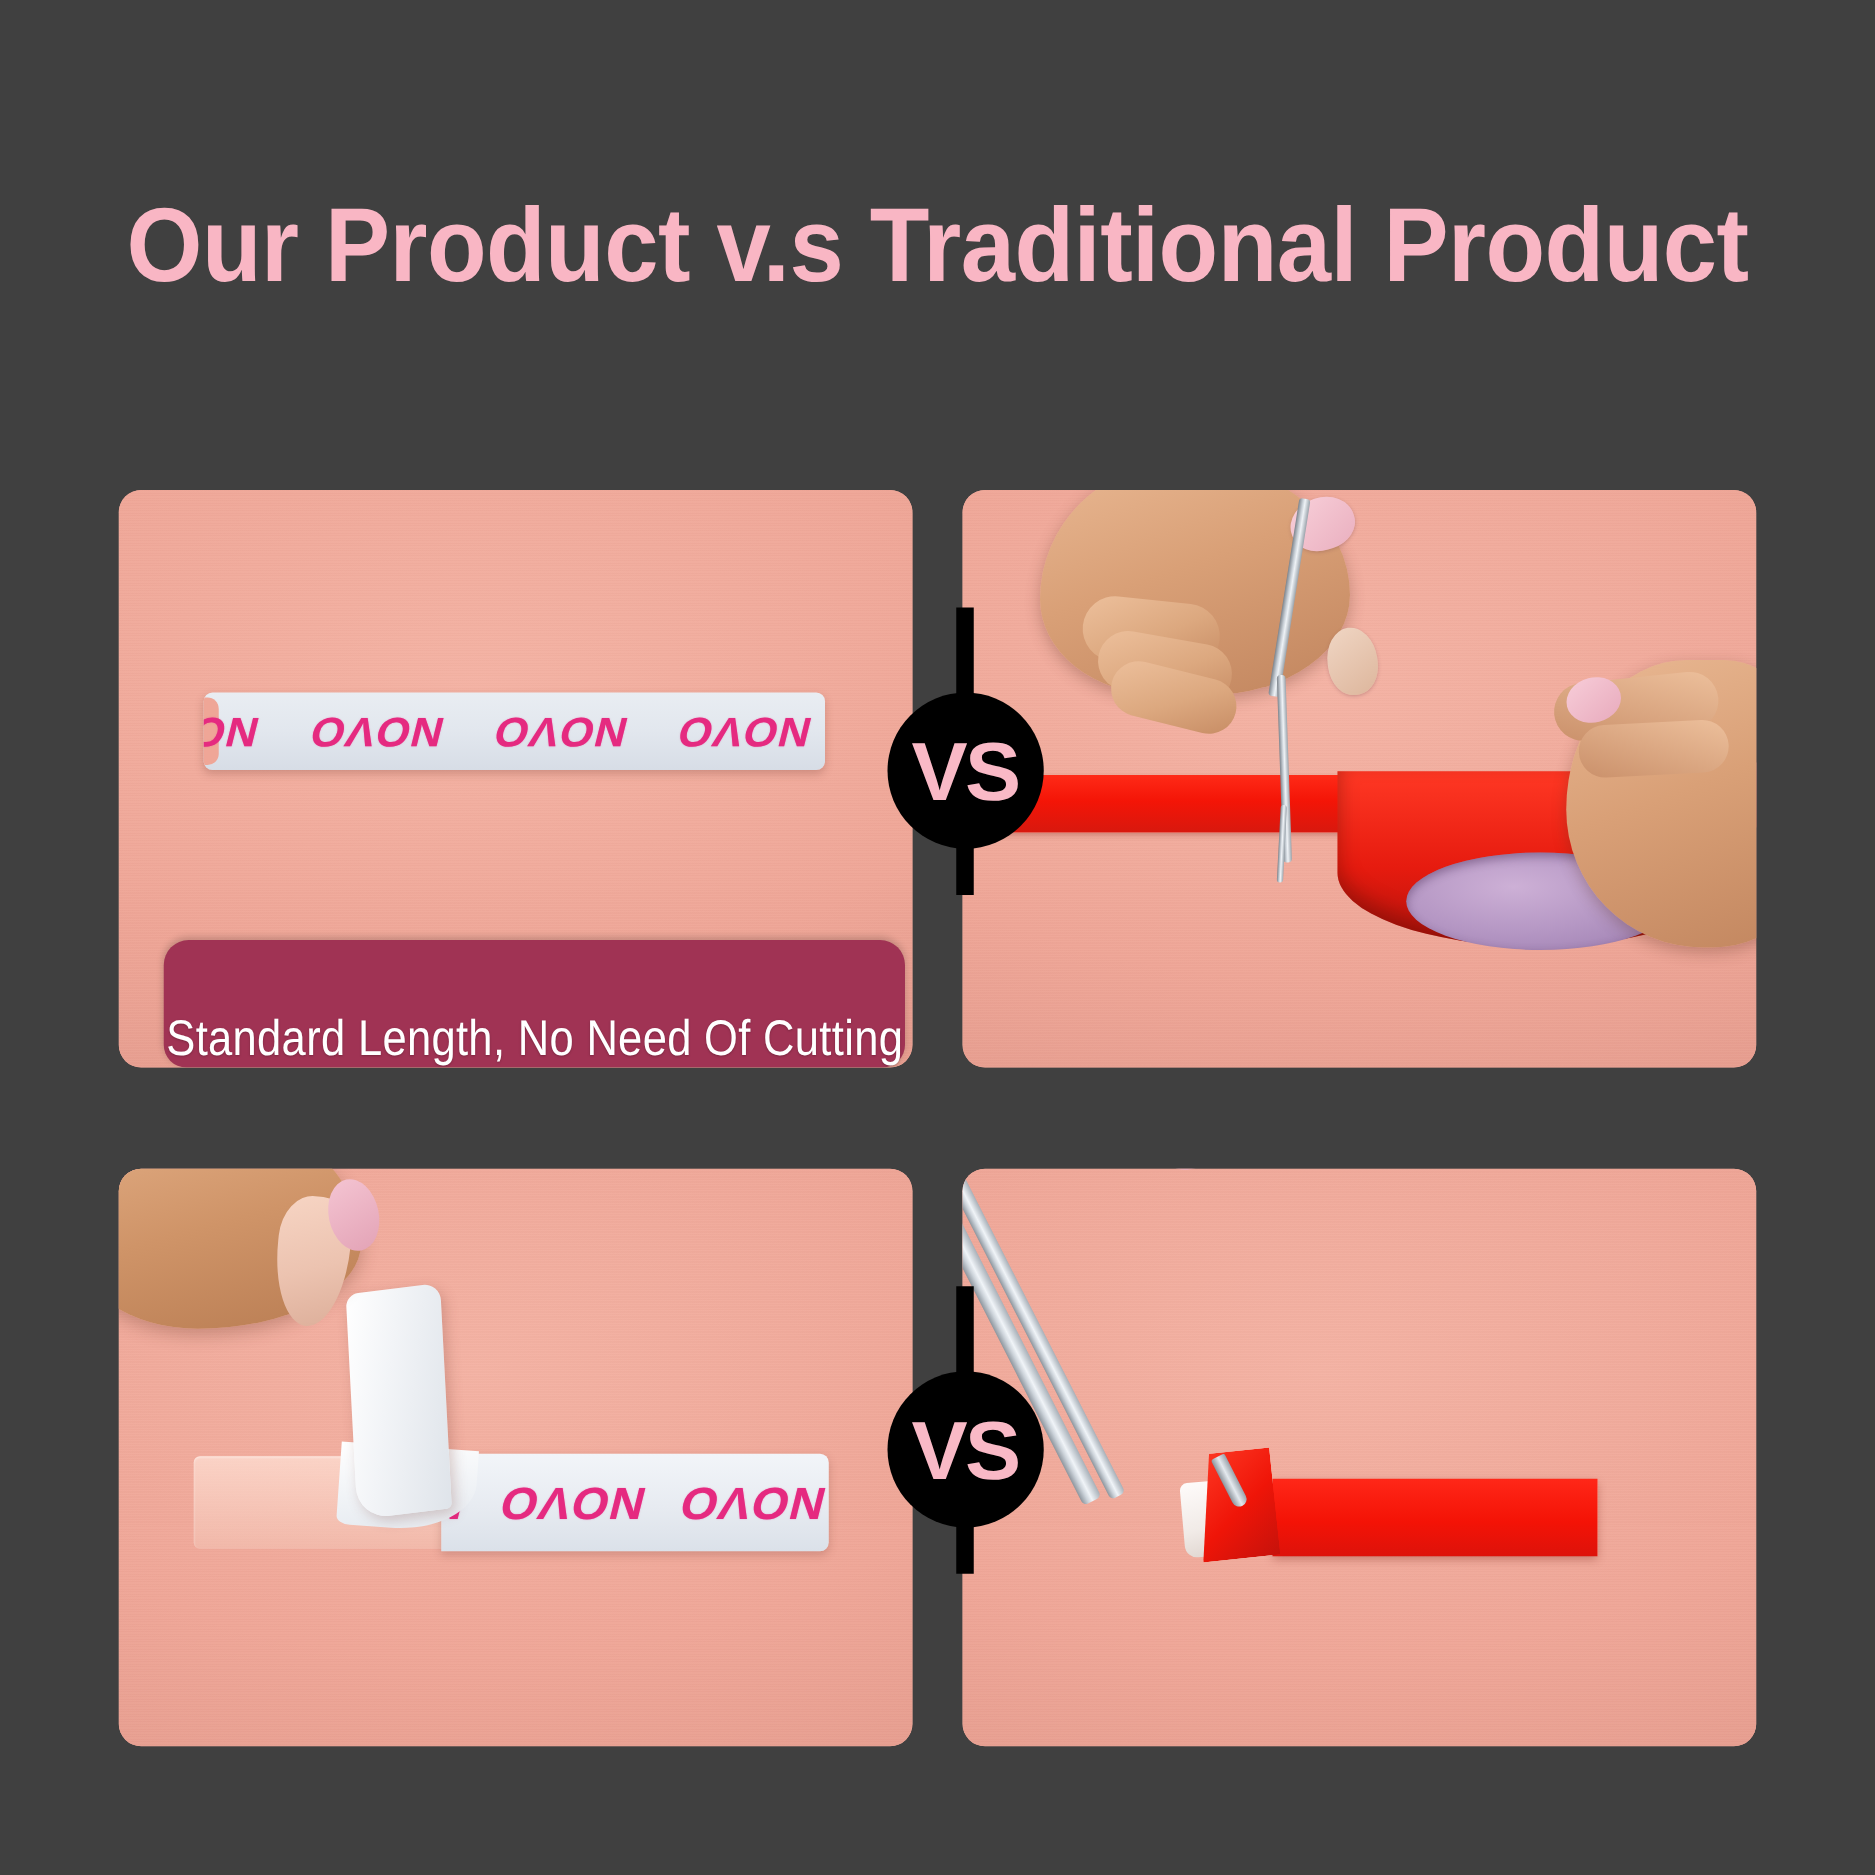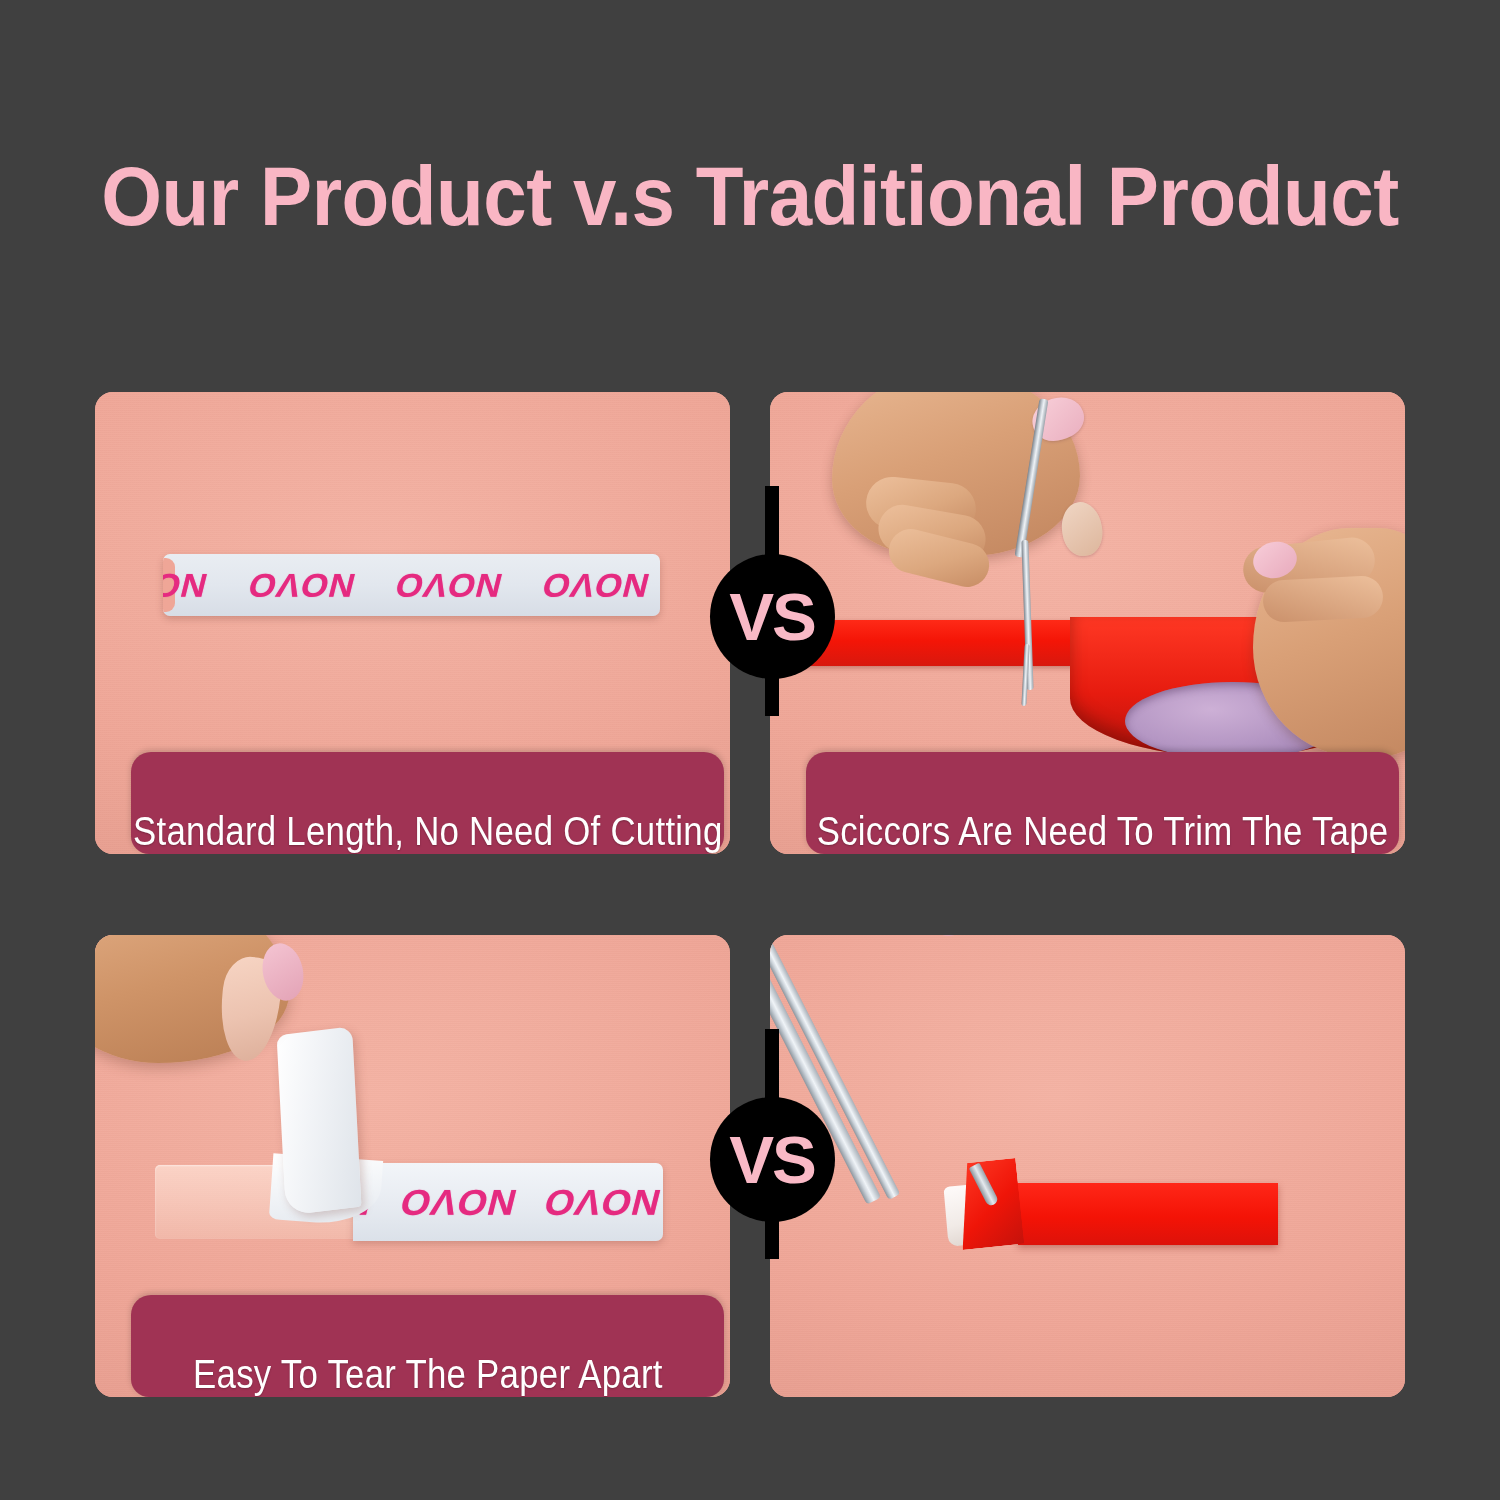--- a/index.html
+++ b/index.html
@@ -462,44 +462,38 @@
 
         <div class="scissor-blade sb1"></div>
         <div class="scissor-blade sb2"></div>
         <div class="scissor-blade sb3"></div>
 
         <div class="hand hand-right"></div>
         <div class="hr-f hrf1"></div>
         <div class="hr-f hrf2"></div>
         <div class="hr-nail"></div>
       </div>
-      <div class="caption">
-        <span>Sciccors Are Need To Trim The Tape</span>
-      </div>
     </div>
 
     <div class="panel bl">
       <div class="photo">
         <div class="paper"></div>
         <div class="strip-clear"></div>
         <div class="strip-novo">
           <div class="novo-row">
             <span class="novo-word">NOVO</span>
             <span class="novo-word">NOVO</span>
             <span class="novo-word">NOVO</span>
           </div>
         </div>
         <div class="peel-curl"></div>
         <div class="peel-flap"></div>
         <div class="hand-peel"></div>
         <div class="peel-nail"></div>
         <div class="peel-nail-pink"></div>
-      </div>
-      <div class="caption">
-        <span>Easy To Tear The Paper Apart</span>
       </div>
     </div>
 
     <div class="panel br">
       <div class="photo">
         <div class="paper"></div>
         <div class="white-bit"></div>
         <div class="red-strip-4"></div>
         <div class="red-corner"></div>
         <div class="tweezer tw1"></div>

